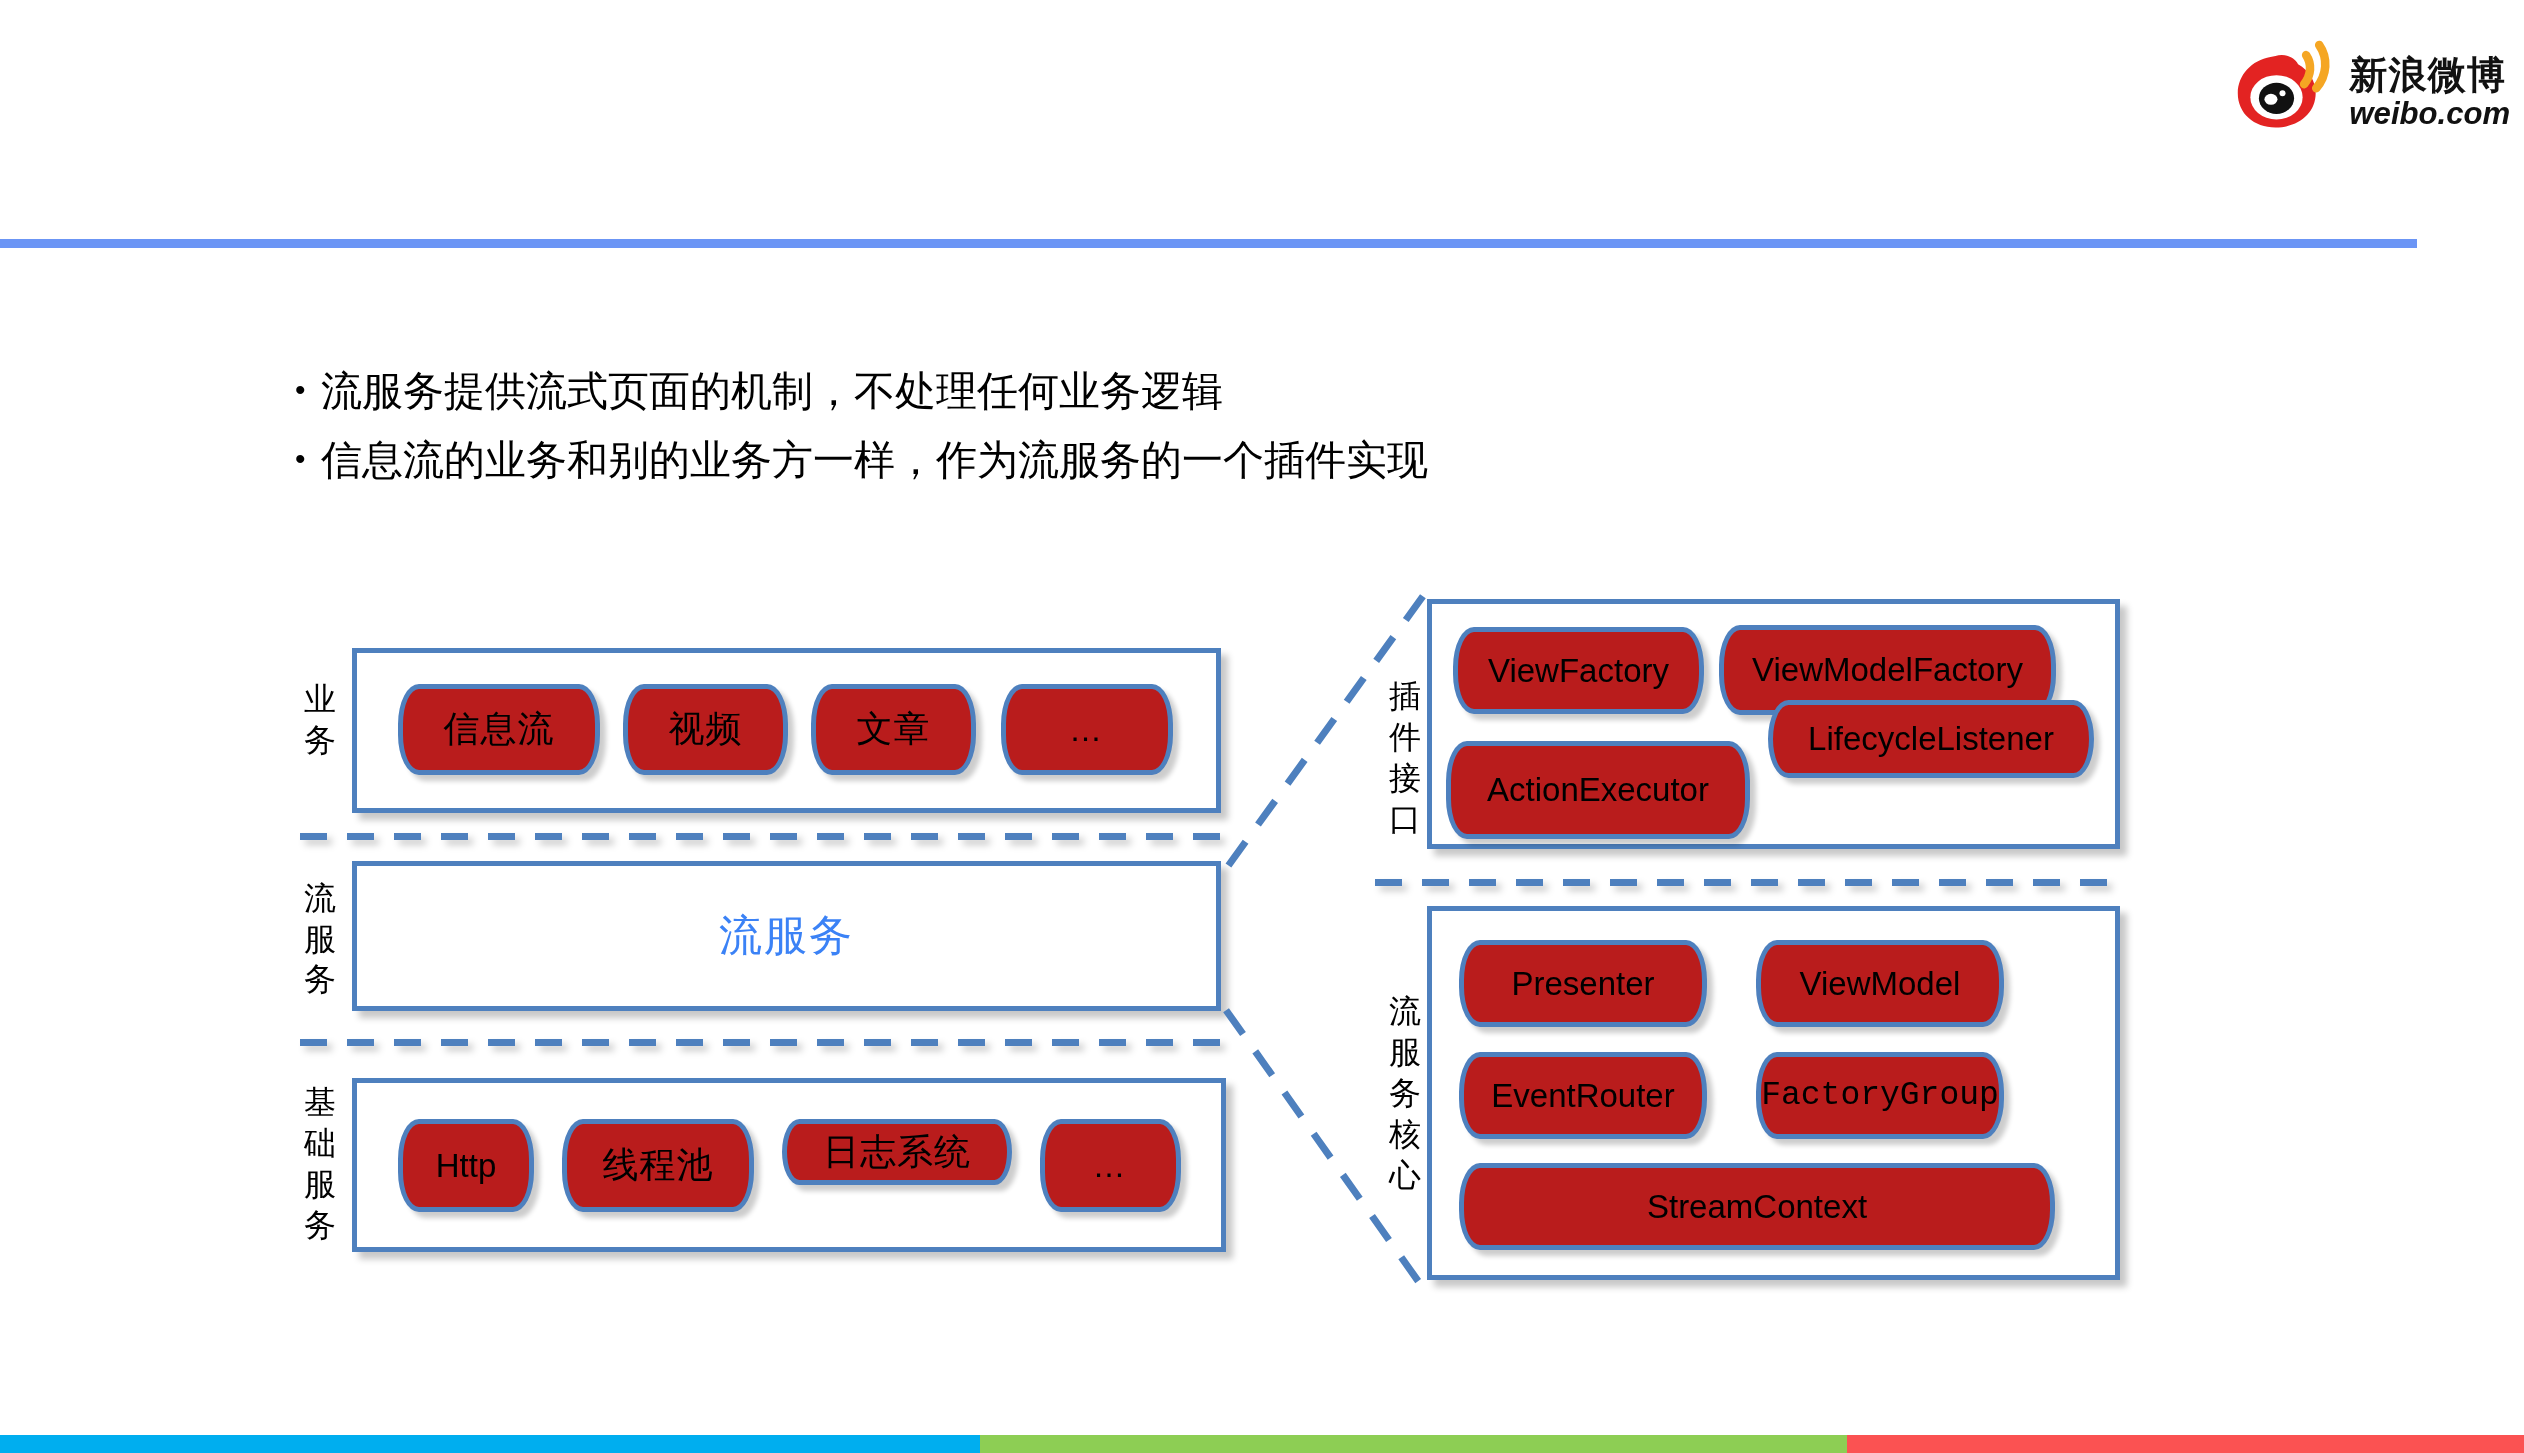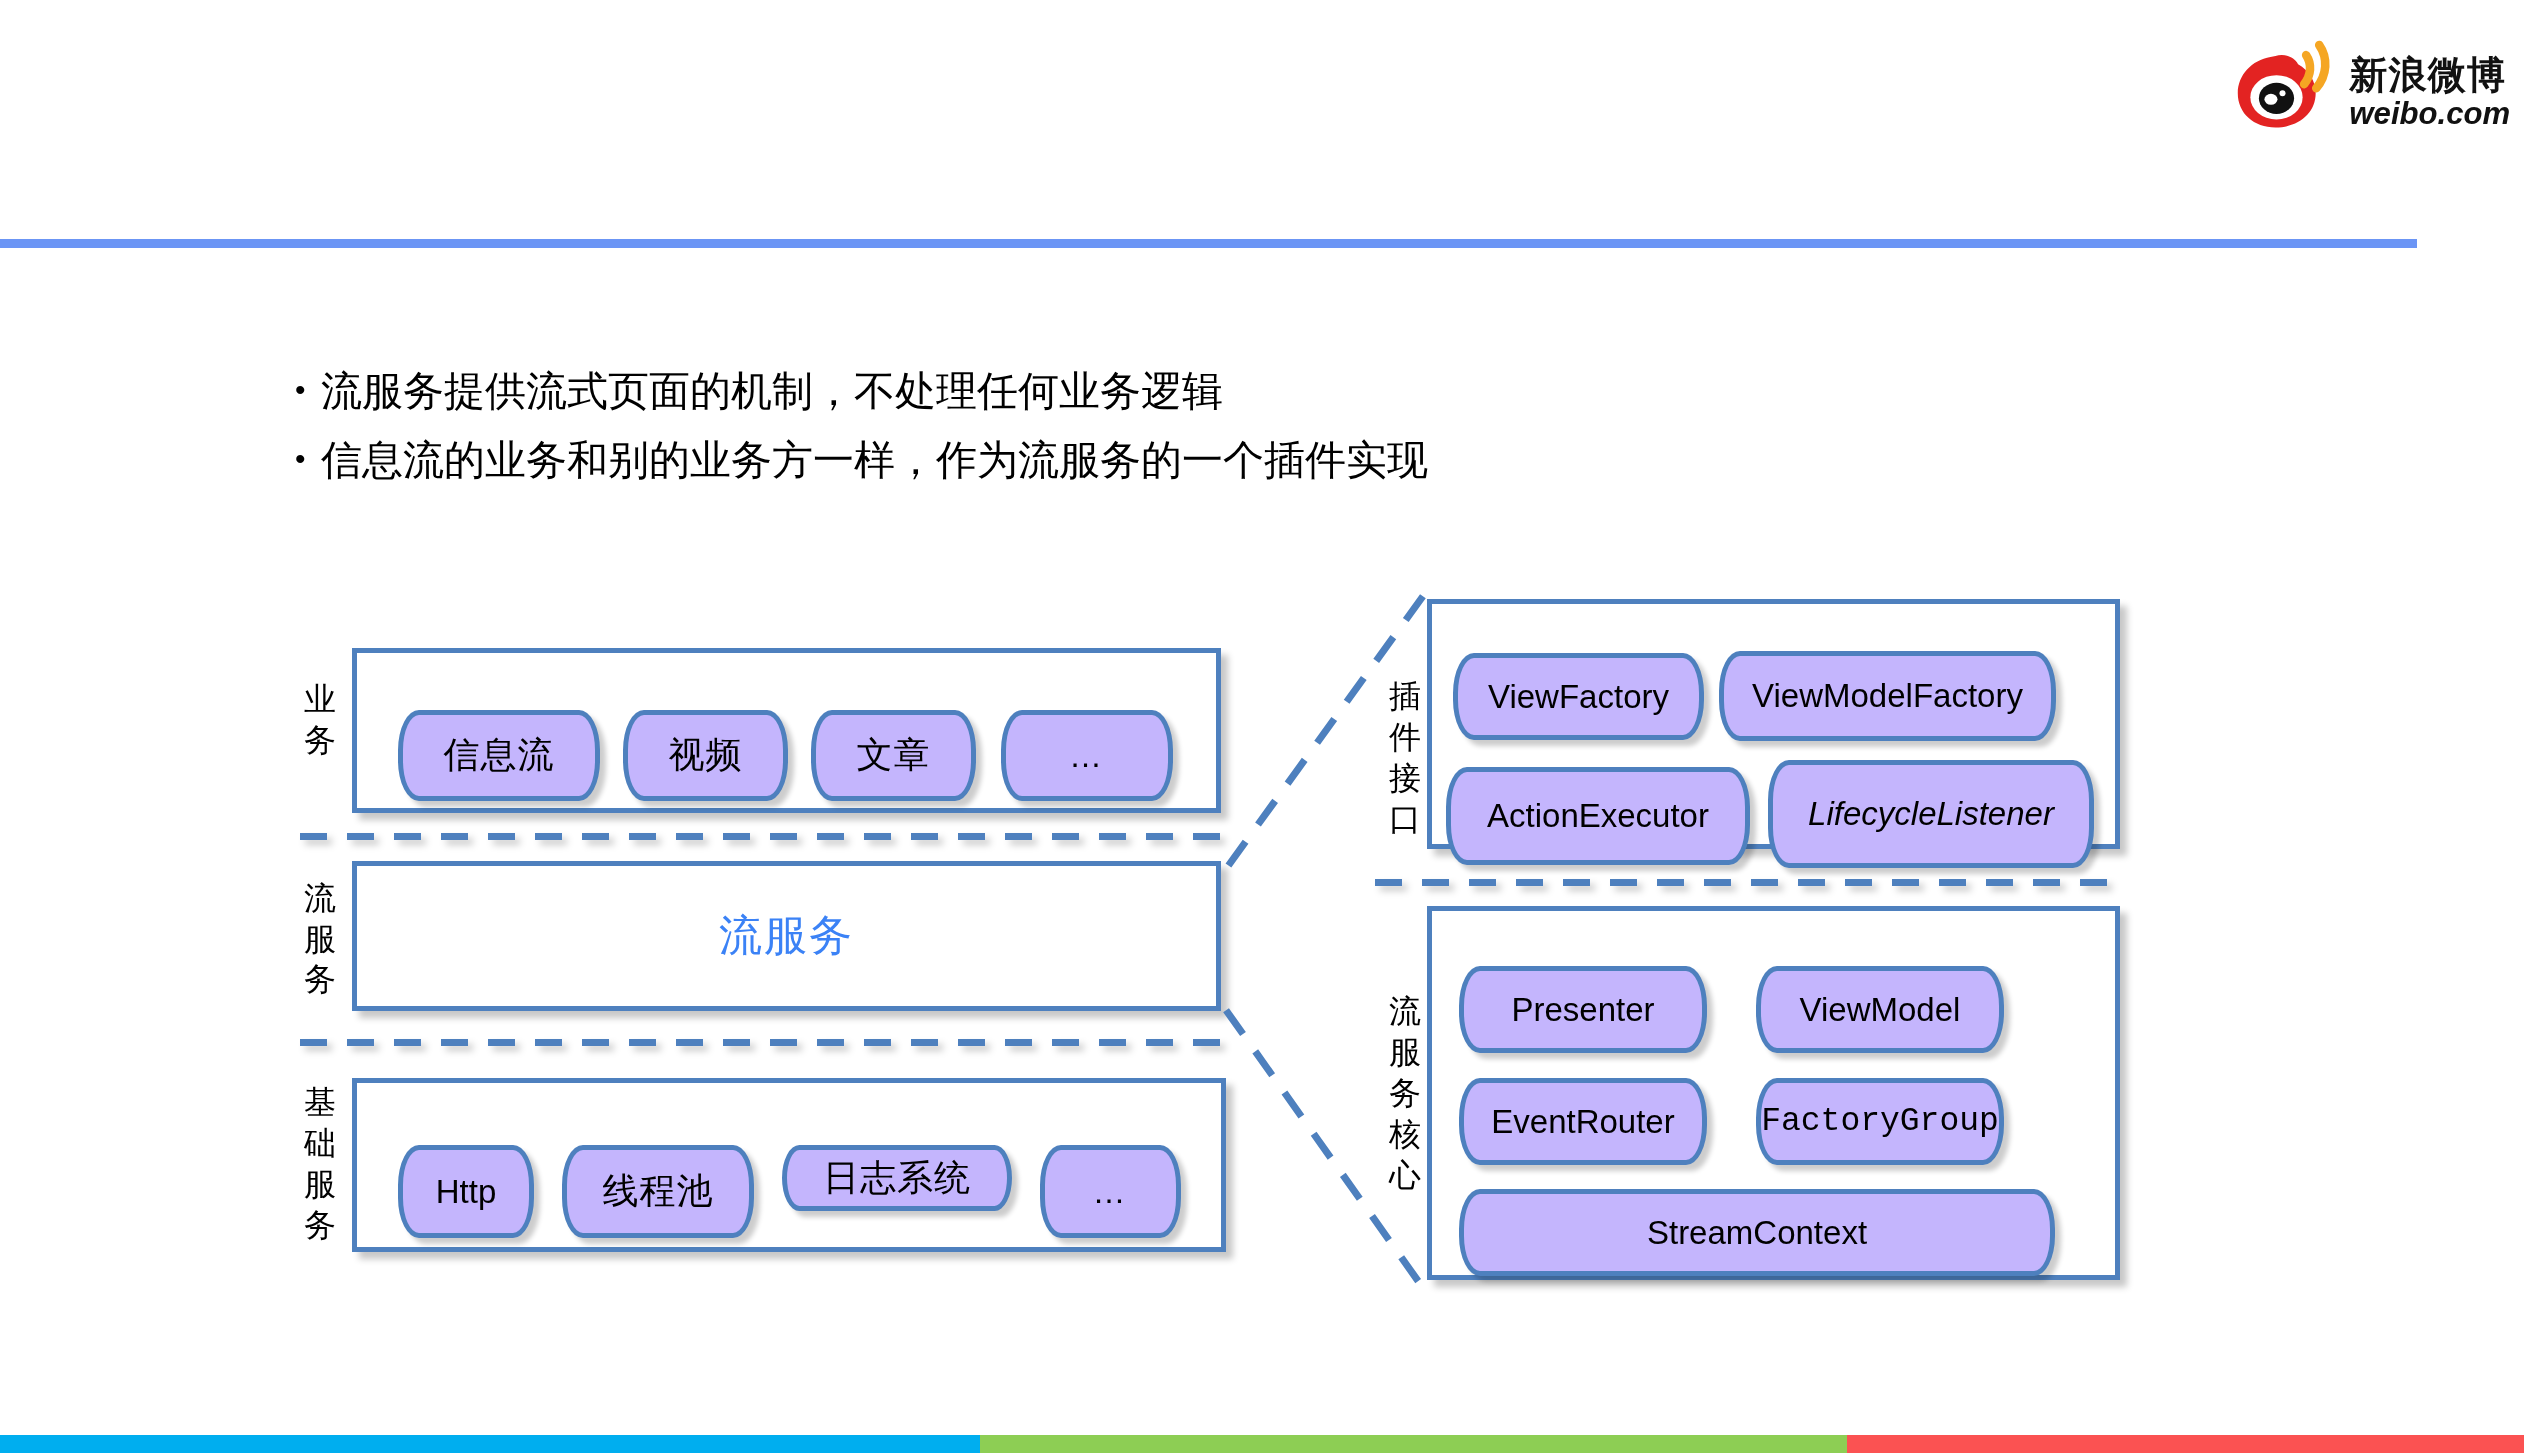--- a/index.html
+++ b/index.html
@@ -39,25 +39,25 @@
 
   
   .dg{position:absolute;left:0;top:0;width:2585px;height:1454px;}
   .blue-box{
     position:absolute;box-sizing:border-box;
     border:5.6px solid #4E80BE;background:#ffffff;
     box-shadow:7px 7px 6.6px rgba(0,0,0,0.22);
   }
   .pill{
     position:absolute;box-sizing:border-box;
-    border:5.6px solid #4E80BE;background:#c4b5fd;
+    border:5.6px solid #4E80BE;background:#b91c1c;
     border-radius:21px/40px;
     box-shadow:6px 6px 5.6px rgba(0,0,0,0.20);
     display:flex;align-items:center;justify-content:center;
-    font-size:33px;color:#000;white-space:nowrap;margin-top:26px;
+    font-size:33px;color:#000;white-space:nowrap;
   }
   .pill.cn{font-size:36px;letter-spacing:1px;}
   .pill.dots{font-size:33px;letter-spacing:3px;}
   .box-label-cn{
     position:absolute;
     display:flex;flex-direction:column;align-items:center;justify-content:center;
     font-size:32px;line-height:1.28;color:#000;
   }
   .box-title{
     position:absolute;display:flex;align-items:center;justify-content:center;
@@ -188,21 +188,21 @@
     <div class="blue-box" style="left:1427px;top:599px;width:693px;height:250px;"></div>
     <div class="pill" style="left:1453px;top:627px;width:251px;height:87px;">
       <span>ViewFactory</span>
     </div>
     <div class="pill" style="left:1719px;top:625px;width:337px;height:90px;">
       <span>ViewModelFactory</span>
     </div>
     <div class="pill" style="left:1446px;top:741px;width:304px;height:98px;">
       <span>ActionExecutor</span>
     </div>
-    <div class="pill" style="left:1768px;top:734px;width:326px;height:108px;font-style:italic;">
+    <div class="pill" style="left:1768px;top:700px;width:326px;height:78px;">
       <span>LifecycleListener</span>
     </div>
 
     <div class="dash-h" style="left:1375px;top:879px;width:747px;"></div>
 
     <div class="box-label-cn" style="left:1381px;top:980px;width:48px;height:227px;">
       <span>流</span>
       <span>服</span>
       <span>务</span>
       <span>核</span>

